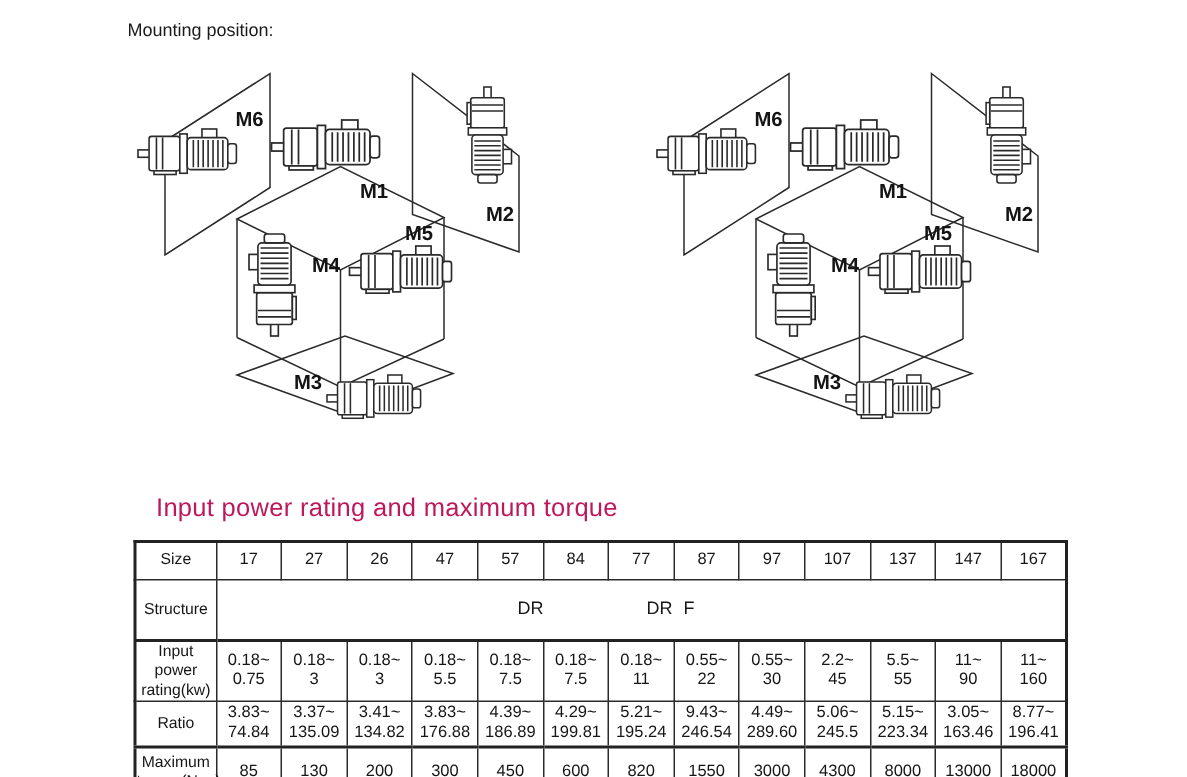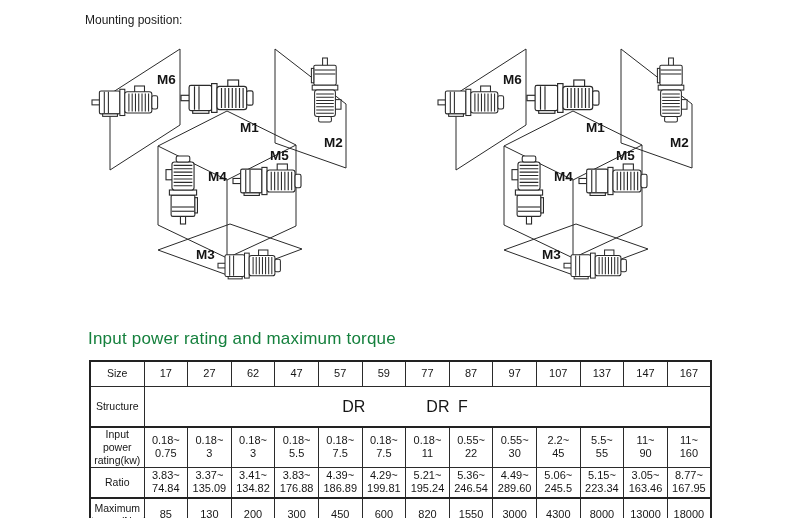--- a/index.html
+++ b/index.html
@@ -4,41 +4,41 @@
 <style>
   html,body{margin:0;padding:0;background:#fff;}
   .page{
     position:relative;width:791px;height:518px;background:#ffffff;overflow:hidden;
     font-family:"Liberation Sans", sans-serif;color:#1a1a1a;
   }
   .mounting-label{position:absolute;left:85px;top:13px;font-size:12px;color:#1a1a1a;}
   .diagram{position:absolute;top:28px;width:345px;height:300px;}
   .diagram-left{left:78px;}
   .diagram-right{left:424px;}
-  .section-title{position:absolute;left:88px;top:329px;font-size:17px;color:#15803d;letter-spacing:.2px;}
+  .section-title{position:absolute;left:104px;top:329px;font-size:17px;color:#be185d;letter-spacing:.2px;}
   table.spec-table{
     position:absolute;left:89px;top:360px;width:623px;
     border-collapse:collapse;table-layout:fixed;
     font-size:11px;color:#161616;
   }
   .spec-table{border:2px solid #222;}
   .spec-table th,.spec-table td{
     border:1px solid #2b2b2b;text-align:center;vertical-align:middle;
     padding:0;font-weight:400;line-height:13px;margin-top:36px;
   }
   .spec-table th{white-space:pre-line;font-size:10.5px;}
   .spec-table td{white-space:pre-line;}
   tr.row-size{height:25px;}
   tr.row-structure{height:27px;}
   tr.row-power{height:35px;}
   tr.row-ratio{height:31px;}
   tr.row-torque{height:33px;}
   tr.row-structure th,tr.row-structure td{border-bottom:2px solid #222;text-align:center;}
   tr.row-ratio th,tr.row-ratio td{border-bottom:2px solid #222;}
-  td.structure-cell{position:relative;font-size:16px;}
+  td.structure-cell{position:relative;font-size:12px;}
   td.structure-cell .st{
     position:absolute;top:50%;transform:translate(-50%,-50%);white-space:nowrap;
   }
   td.structure-cell .st-dr{left:37%;}
   td.structure-cell .st-drf{left:53.5%;word-spacing:4px;}
   svg text{font-family:"Liberation Sans", sans-serif;font-size:13.5px;font-weight:600;fill:#141414;stroke:none;}
 </style>
 </head>
 <body>
 
@@ -112,24 +112,24 @@
         <col>
         <col>
         <col>
         <col>
     </colgroup>
     <tbody>
       <tr class="row-size">
         <th>Size</th>
         <td>17</td>
         <td>27</td>
-        <td>62</td>
+        <td>26</td>
         <td>47</td>
         <td>57</td>
-        <td>59</td>
+        <td>84</td>
         <td>77</td>
         <td>87</td>
         <td>97</td>
         <td>107</td>
         <td>137</td>
         <td>147</td>
         <td>167</td>
       </tr>
       <tr class="row-structure">
         <th>Structure</th>
@@ -177,32 +177,32 @@
         <td>3.41~
 134.82</td>
         <td>3.83~
 176.88</td>
         <td>4.39~
 186.89</td>
         <td>4.29~
 199.81</td>
         <td>5.21~
 195.24</td>
-        <td>5.36~
+        <td>9.43~
 246.54</td>
         <td>4.49~
 289.60</td>
         <td>5.06~
 245.5</td>
         <td>5.15~
 223.34</td>
         <td>3.05~
 163.46</td>
         <td>8.77~
-167.95</td>
+196.41</td>
       </tr>
       <tr class="row-torque">
         <th>Maximum
 torque(N.m)</th>
         <td>85</td>
         <td>130</td>
         <td>200</td>
         <td>300</td>
         <td>450</td>
         <td>600</td>

